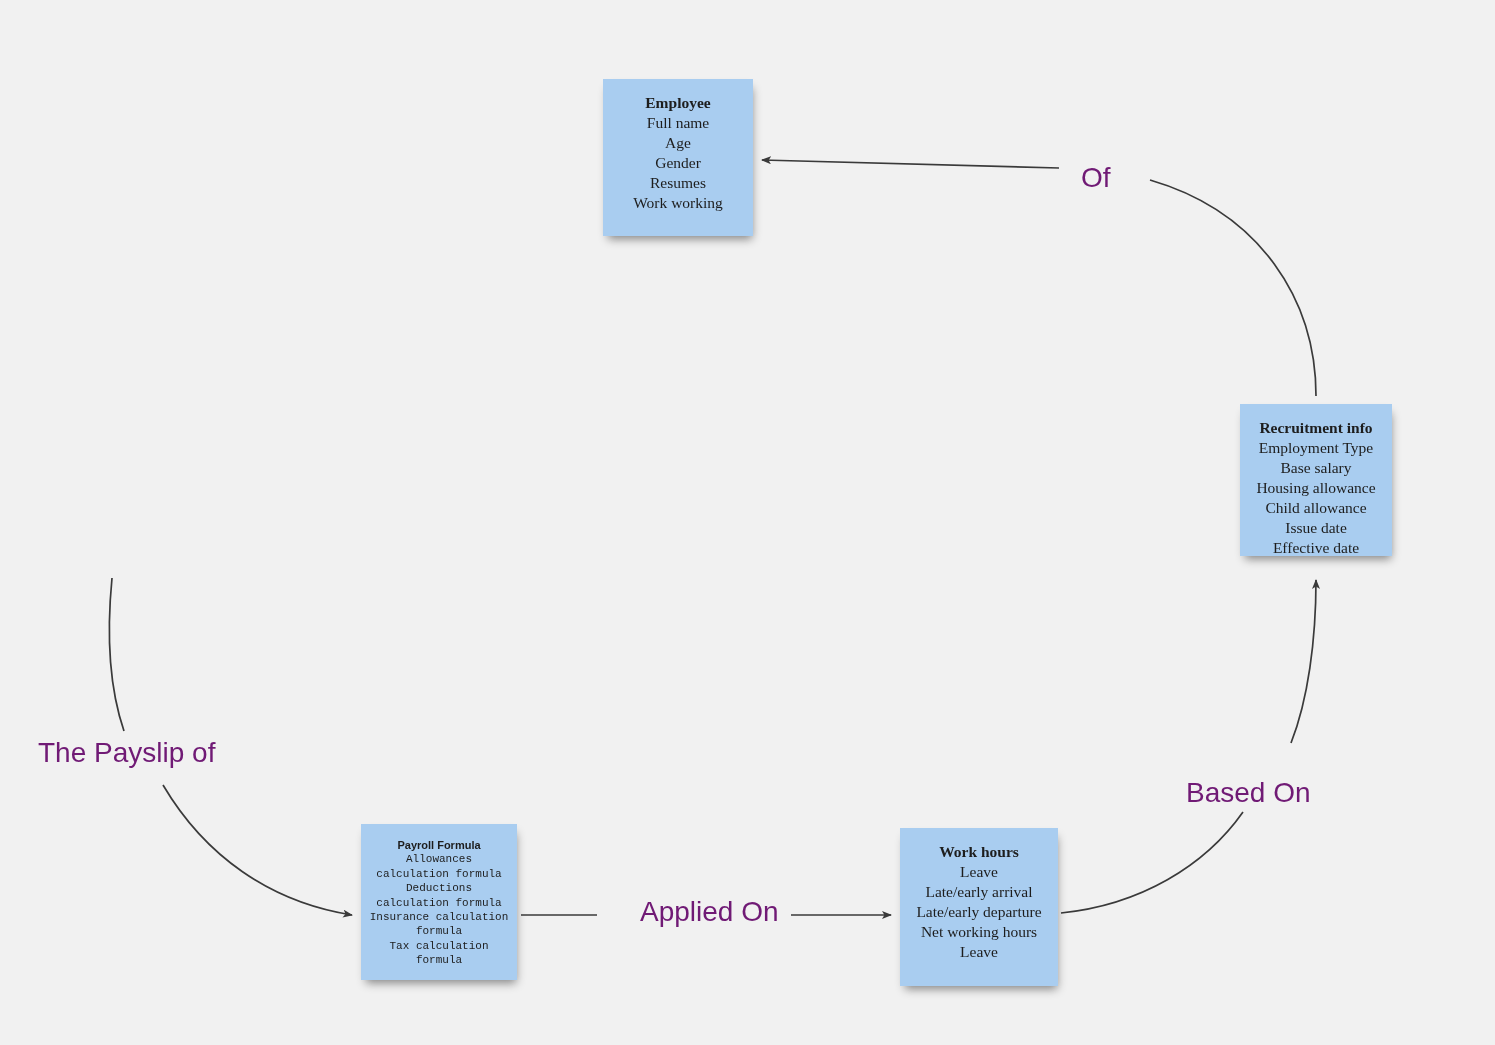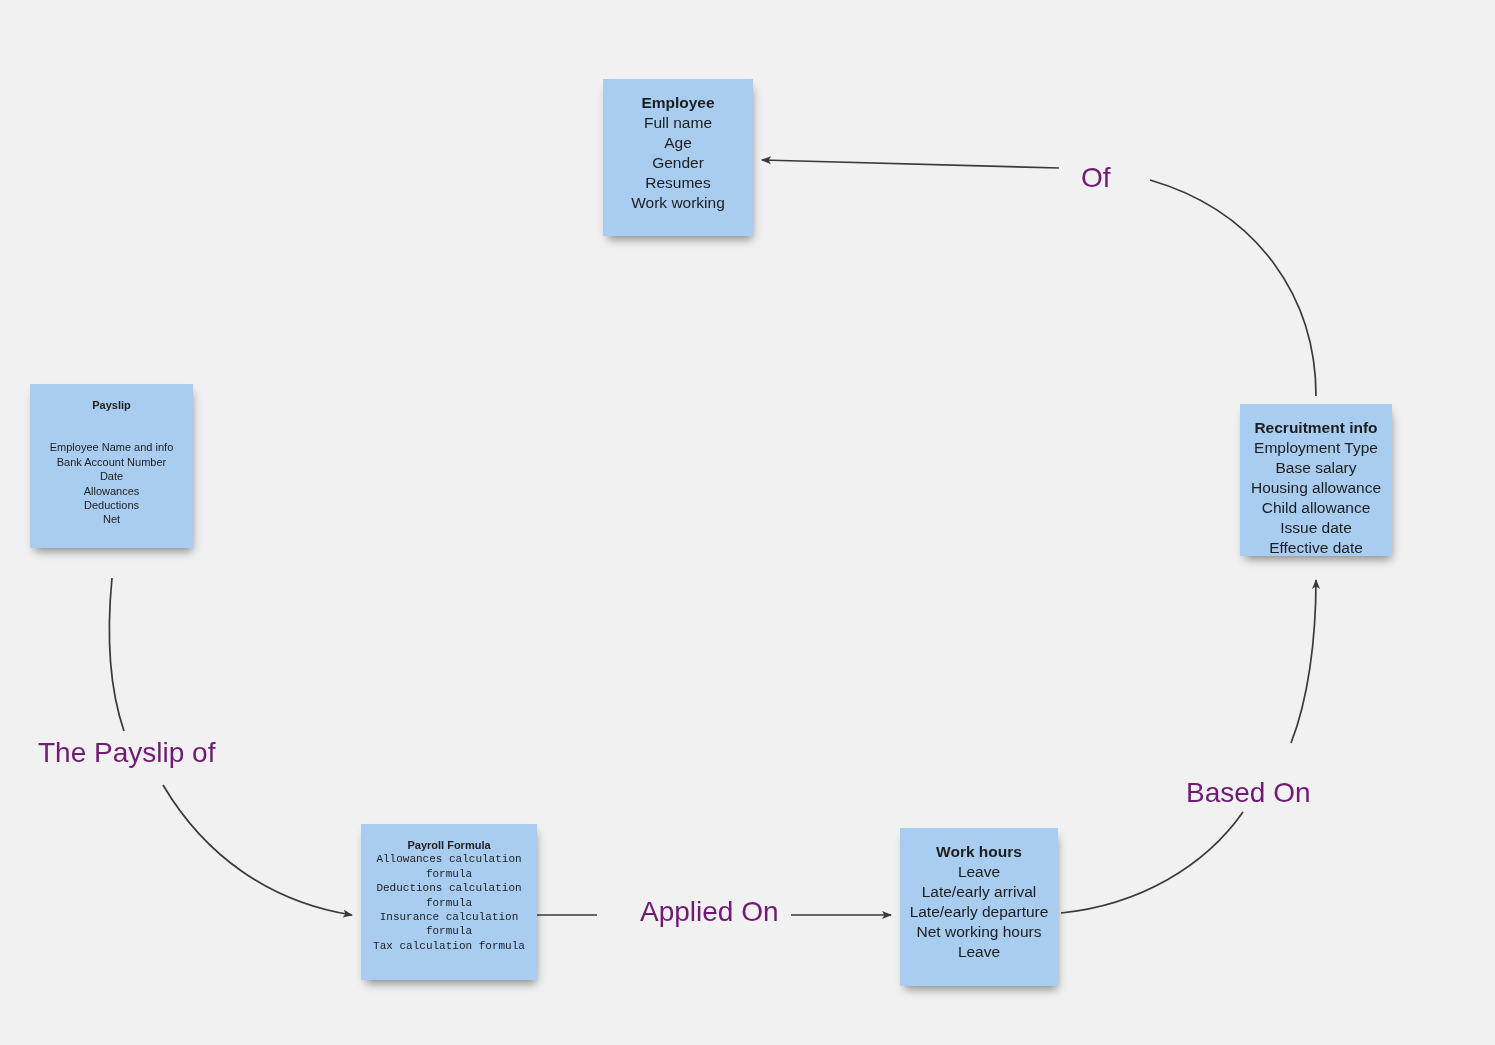--- a/index.html
+++ b/index.html
@@ -42,40 +42,41 @@
     display: block;
   }
   .note .note-line {
     display: block;
   }
   
   .note.lg {
     font-size: 15.5px;
     line-height: 20px;
     padding-top: 14px;
+    font-family: Liberation Serif, serif;
   }
   .note.lg .note-title { font-size: 15.5px; margin-bottom: 0; }
   
   .note.sm {
     font-size: 11px;
     line-height: 14.4px;
     padding-top: 14px;
   }
   .note.sm .note-title { font-size: 11px; margin-bottom: 0; }
   .note.sm.spaced .note-title { margin-bottom: 28px; }
   .note.sm.wrapped .note-line {
     padding: 0 6px;
     font-family: Liberation Mono, monospace;
   }
 
   #note-employee      { left: 603px;  top: 79px;  width: 150px; height: 157px; }
   #note-recruitment   { left: 1240px; top: 404px; width: 152px; height: 152px; }
   #note-payslip       { left: 30px;   top: 384px; width: 163px; height: 164px; }
   #note-workhours     { left: 900px;  top: 828px; width: 158px; height: 158px; }
-  #note-payrollformula{ left: 361px;  top: 824px; width: 176px; height: 156px; }
+  #note-payrollformula{ left: 361px;  top: 824px; width: 156px; height: 156px; }
 
   .edge-label {
     position: absolute;
     font-size: 28px;
     color: #701a75;
     white-space: nowrap;
     font-family: "Liberation Sans", sans-serif;
   }
   #label-of            { left: 1081px; top: 162px; }
   #label-based-on      { left: 1186px; top: 777px; }
@@ -119,29 +120,20 @@
   <div class="note lg" id="note-recruitment">
     <span class="note-title">Recruitment info</span>
     <span class="note-line">Employment Type</span>
     <span class="note-line">Base salary</span>
     <span class="note-line">Housing allowance</span>
     <span class="note-line">Child allowance</span>
     <span class="note-line">Issue date</span>
     <span class="note-line">Effective date</span>
   </div>
 
-  <div class="note sm spaced" id="note-payslip">
-    <span class="note-title">Payslip</span>
-    <span class="note-line">Employee Name and info</span>
-    <span class="note-line">Bank Account Number</span>
-    <span class="note-line">Date</span>
-    <span class="note-line">Allowances</span>
-    <span class="note-line">Deductions</span>
-    <span class="note-line">Net</span>
-  </div>
 
   <div class="note lg" id="note-workhours">
     <span class="note-title">Work hours</span>
     <span class="note-line">Leave</span>
     <span class="note-line">Late/early arrival</span>
     <span class="note-line">Late/early departure</span>
     <span class="note-line">Net working hours</span>
     <span class="note-line">Leave</span>
   </div>
 

